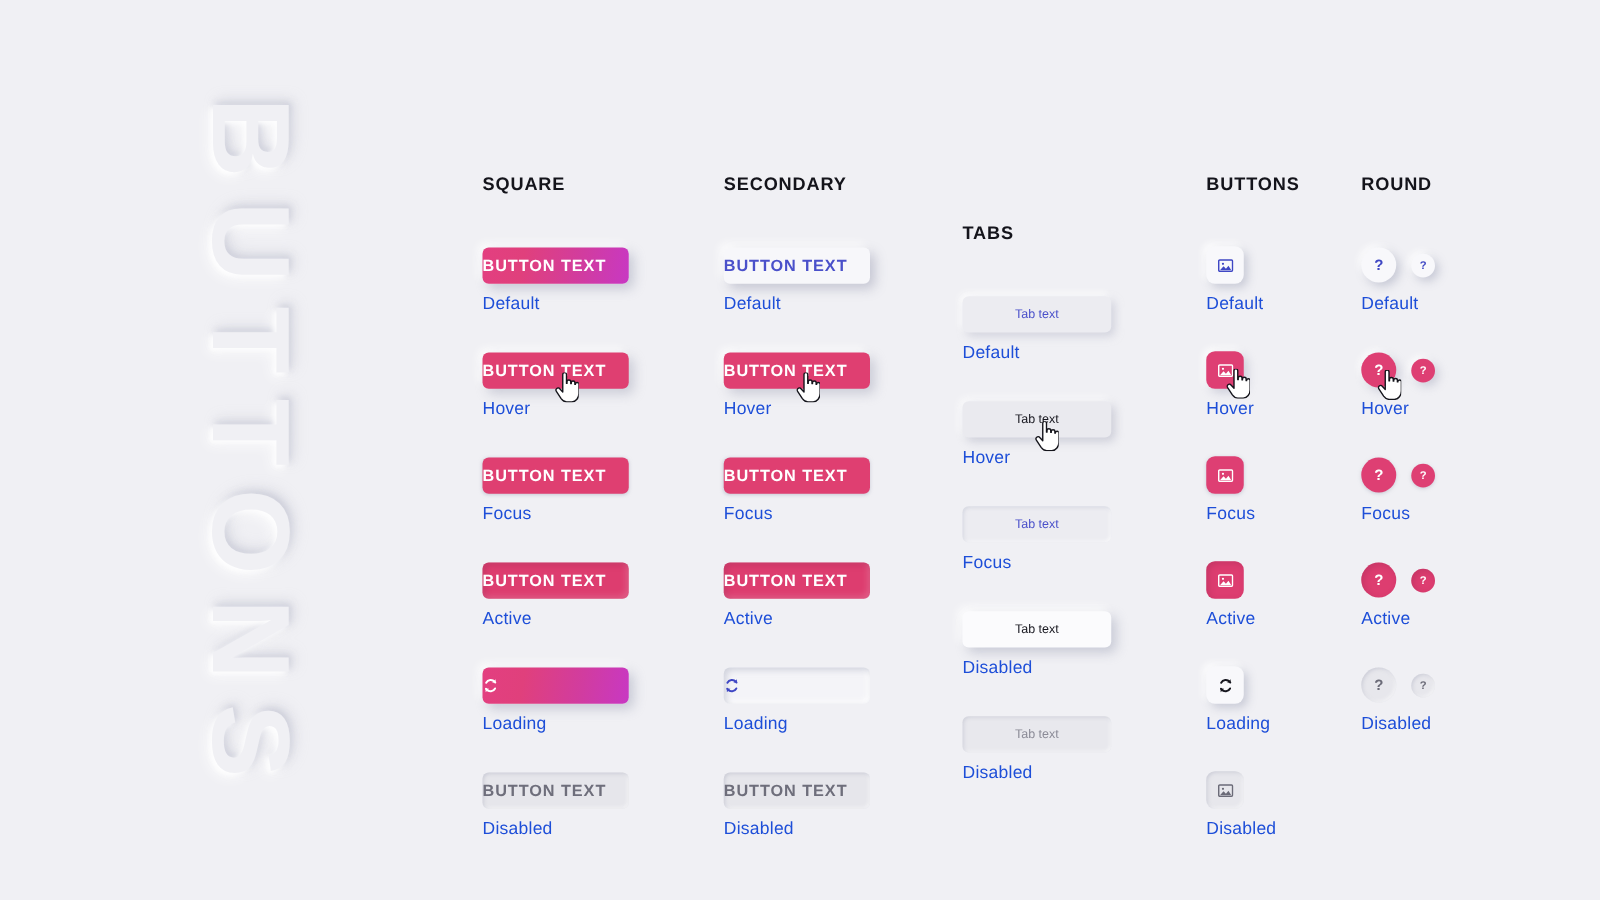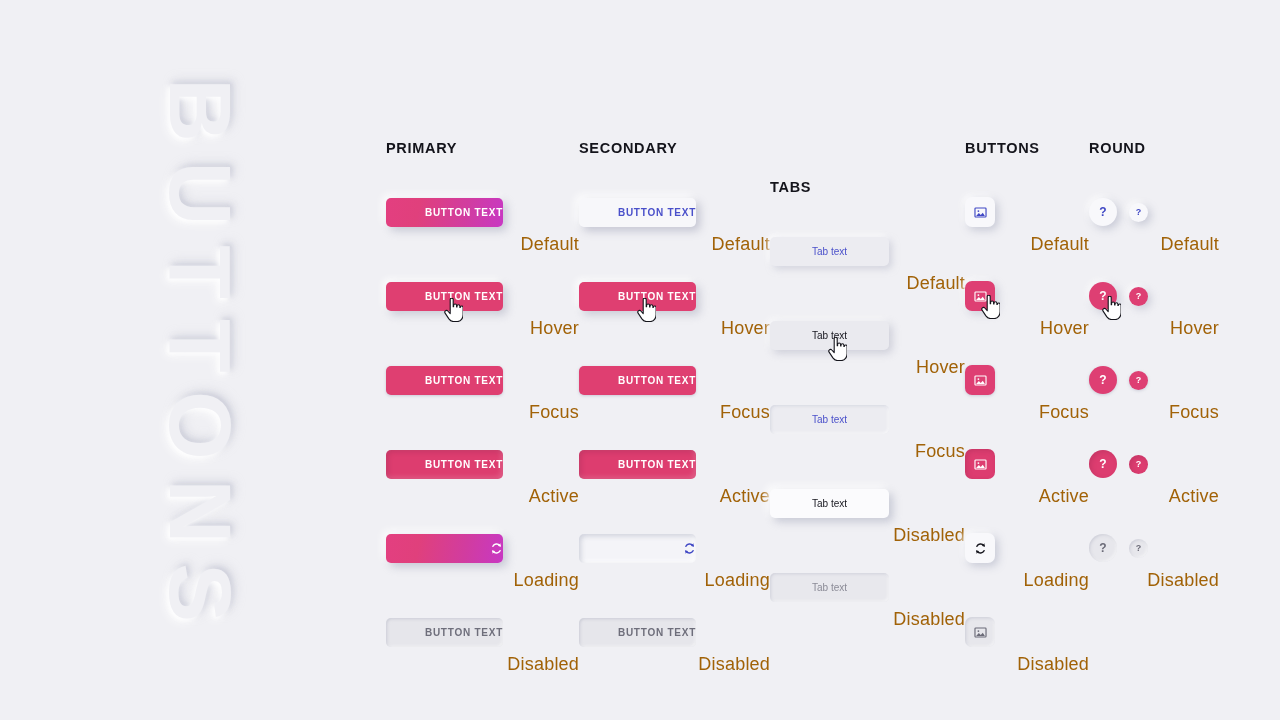--- a/index.html
+++ b/index.html
@@ -61,42 +61,41 @@
     font-weight: 700;
     letter-spacing: 0.7px;
     color: #14141b;
     margin-bottom: 28px;
     height: 18px;
   }
 
   .slot { margin-bottom: 0; }
   .slot-body { height: 52px; display: flex; align-items: center; position: relative; }
   .state-label {
-    font-size: 18px;
-    color: #a16207;
+    font-size: 14px;
+    color: #1d4ed8;
     letter-spacing: 0.2px;
     margin-top: -4px;
     margin-bottom: 20px;
     height: 16px;
-    text-align: right;
   }
 
   
   .btn {
     width: 117px;
     height: 29px;
     border: none;
     border-radius: 5px;
     font-family: "Liberation Sans", sans-serif;
-    font-size: 10px;
+    font-size: 13px;
     font-weight: 700;
     letter-spacing: 0.75px;
     display: flex;
     align-items: center;
-    justify-content: flex-end;
+    justify-content: flex-start;
     cursor: pointer;
     position: relative;
   }
 
   
   .btn-grad {
     background: linear-gradient(100deg, #e33f80 0%, #e0407c 28%, #d13ca0 68%, #c838c3 100%);
     color: #ffffff;
     box-shadow: 4px 4px 9px rgba(186,188,203,0.75), -3px -3px 8px rgba(255,255,255,0.95);
   }
@@ -276,21 +275,21 @@
 </head>
 <body>
 
 <div class="bg-word-wrap">
   <div class="bg-word">BUTTONS</div>
 </div>
 
 <div class="board">
 
   <div class="column col-primary">
-    <div class="col-title">PRIMARY</div>
+    <div class="col-title">SQUARE</div>
 
     <div class="slot">
       <div class="slot-body">
         <button class="btn btn-grad">
           <span>BUTTON TEXT</span>
         </button>
       </div>
       <div class="state-label">Default</div>
     </div>
 

